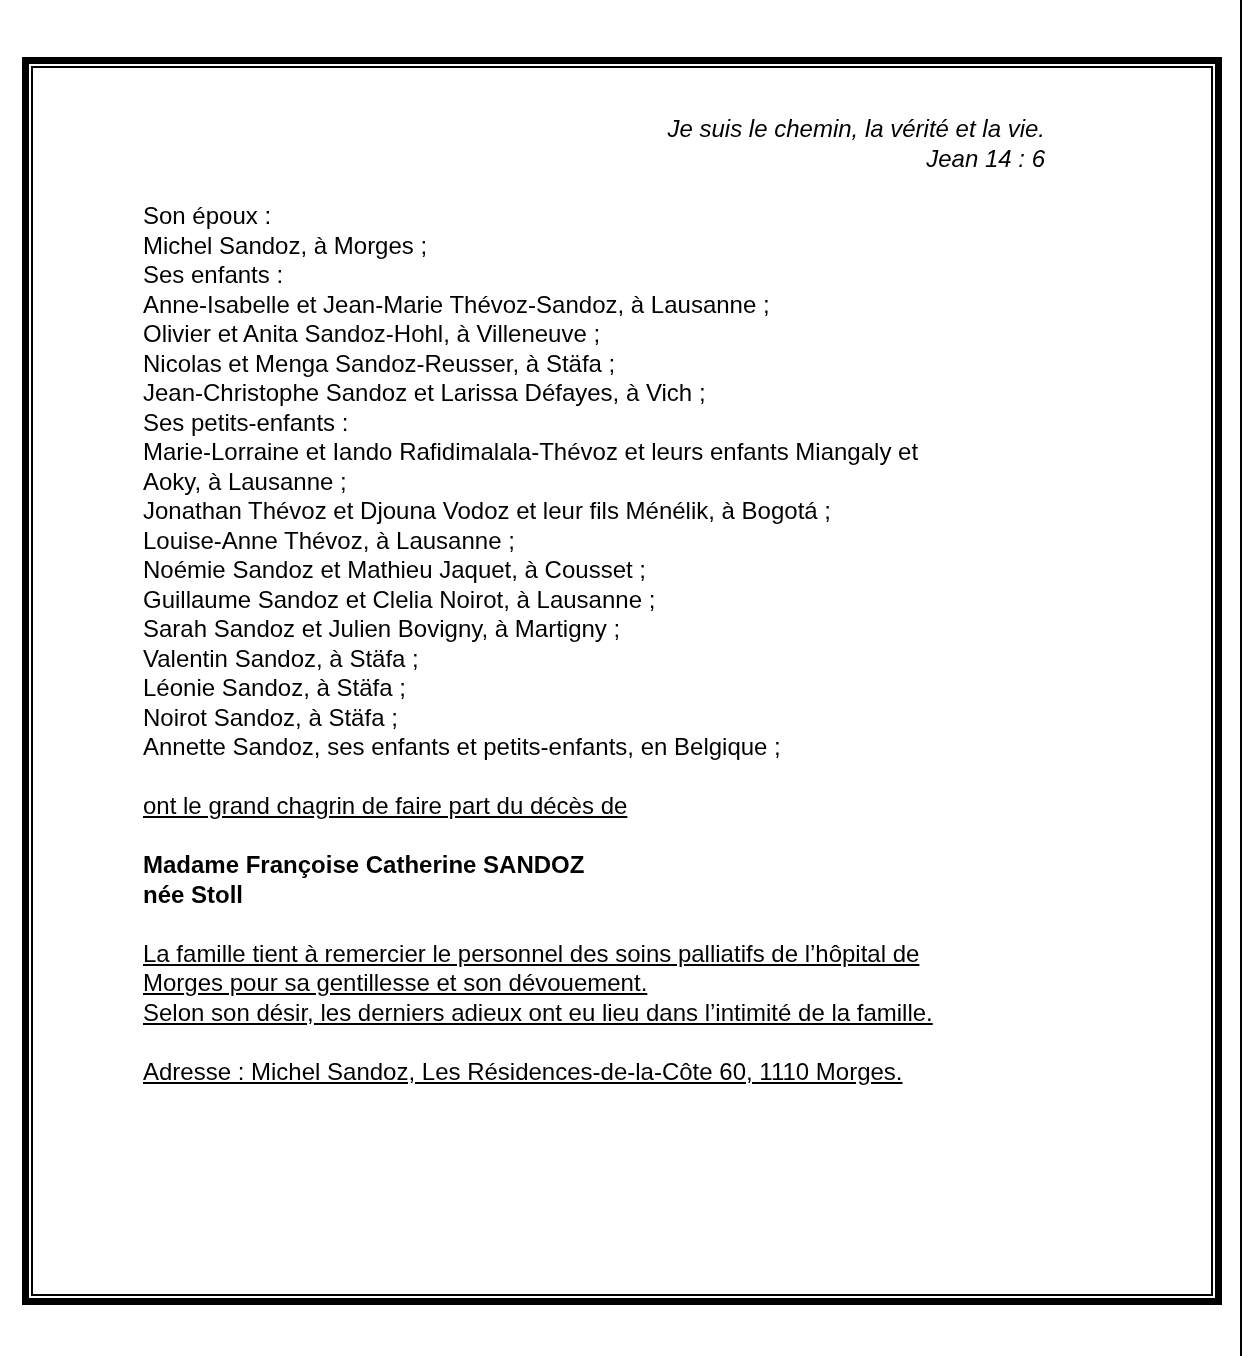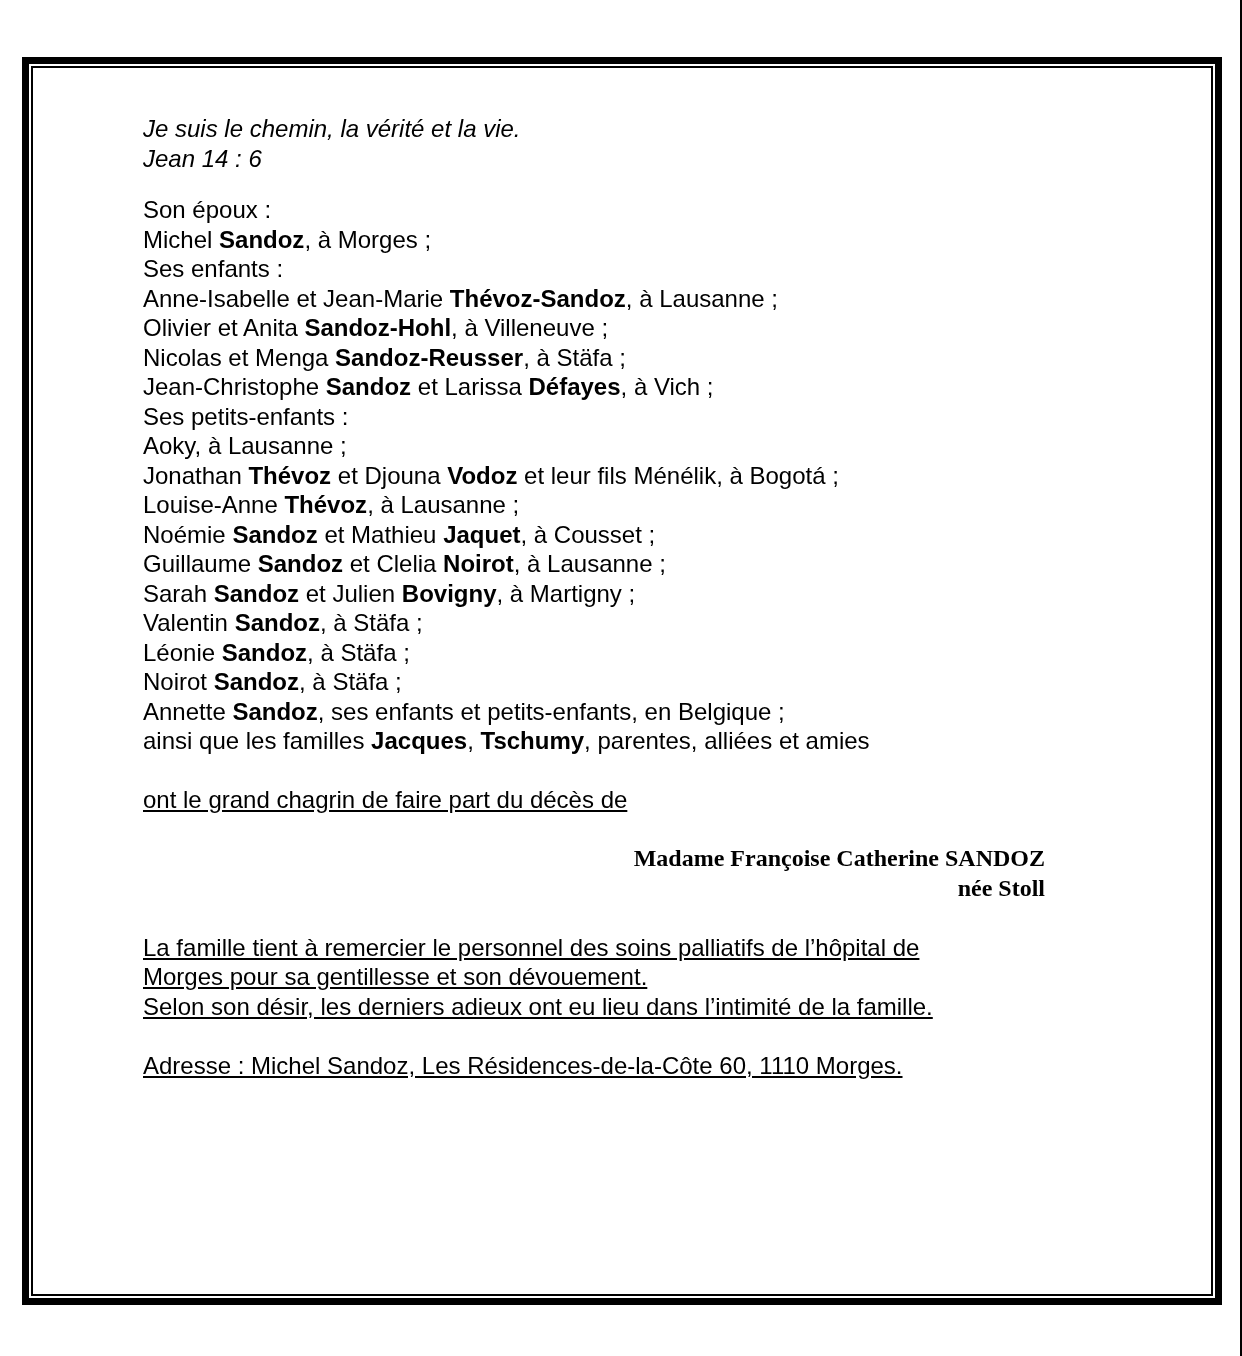--- a/index.html
+++ b/index.html
@@ -45,39 +45,39 @@
     position: absolute;
     left: 0;
     top: 0;
     right: 0;
     padding: 0 166px 0 110px;
     font-size: 24px;
     line-height: 29.5px;
   }
   .quote-block {
     margin-top: 46px;
-    margin-bottom: 22px;
+    margin-bottom: 28px;
+    text-align: right;
     font-style: italic;
   }
   .family-block { }
   .para-gap {
     margin-top: 29.5px;
     text-decoration: underline;
   }
   .deceased-block {
     margin-top: 29.5px;
-    text-align: right;
+    text-align: left;
     font-weight: bold;
-    font-family: Liberation Serif, serif;
   }
   .tline {
     white-space: pre-wrap;
   }
   .bold {
-    font-weight: bold;
+    font-weight: normal;
   }
   sup {
     font-size: 0.62em;
     line-height: 0;
     vertical-align: baseline;
     position: relative;
     top: -0.55em;
   }
 </style>
 </head>
@@ -97,31 +97,31 @@
 
         <div class="family-block">
             <div class="tline"><span>Son époux :</span></div>
             <div class="tline"><span>Michel </span><span class="bold">Sandoz</span><span>, à Morges ;</span></div>
             <div class="tline"><span>Ses enfants :</span></div>
             <div class="tline"><span>Anne-Isabelle et Jean-Marie </span><span class="bold">Thévoz-Sandoz</span><span>, à Lausanne ;</span></div>
             <div class="tline"><span>Olivier et Anita </span><span class="bold">Sandoz-Hohl</span><span>, à Villeneuve ;</span></div>
             <div class="tline"><span>Nicolas et Menga </span><span class="bold">Sandoz-Reusser</span><span>, à Stäfa ;</span></div>
             <div class="tline"><span>Jean-Christophe </span><span class="bold">Sandoz</span><span> et Larissa </span><span class="bold">Défayes</span><span>, à Vich ;</span></div>
             <div class="tline"><span>Ses petits-enfants :</span></div>
+            <div class="tline"><span>Marie-Lorraine et Iando </span><span class="bold">Rafidimalala-Thévoz</span><span> et leurs enfants Miangaly et</span></div>
             <div class="tline"><span>Aoky, à Lausanne ;</span></div>
             <div class="tline"><span>Jonathan </span><span class="bold">Thévoz</span><span> et Djouna </span><span class="bold">Vodoz</span><span> et leur fils Ménélik, à Bogotá ;</span></div>
             <div class="tline"><span>Louise-Anne </span><span class="bold">Thévoz</span><span>, à Lausanne ;</span></div>
             <div class="tline"><span>Noémie </span><span class="bold">Sandoz</span><span> et Mathieu </span><span class="bold">Jaquet</span><span>, à Cousset ;</span></div>
             <div class="tline"><span>Guillaume </span><span class="bold">Sandoz</span><span> et Clelia </span><span class="bold">Noirot</span><span>, à Lausanne ;</span></div>
             <div class="tline"><span>Sarah </span><span class="bold">Sandoz</span><span> et Julien </span><span class="bold">Bovigny</span><span>, à Martigny ;</span></div>
             <div class="tline"><span>Valentin </span><span class="bold">Sandoz</span><span>, à Stäfa ;</span></div>
             <div class="tline"><span>Léonie </span><span class="bold">Sandoz</span><span>, à Stäfa ;</span></div>
             <div class="tline"><span>Noirot </span><span class="bold">Sandoz</span><span>, à Stäfa ;</span></div>
             <div class="tline"><span>Annette </span><span class="bold">Sandoz</span><span>, ses enfants et petits-enfants, en Belgique ;</span></div>
-            <div class="tline"><span>ainsi que les familles </span><span class="bold">Jacques</span><span>, </span><span class="bold">Tschumy</span><span>, parentes, alliées et amies</span></div>
           </div>
 
         <div class="para-gap">
           <div class="tline">ont le grand chagrin de faire part du décès de</div>
         </div>
 
         <div class="deceased-block">
           <div class="tline">Madame Françoise Catherine SANDOZ</div>
           <div class="tline">née Stoll</div>
         </div>

